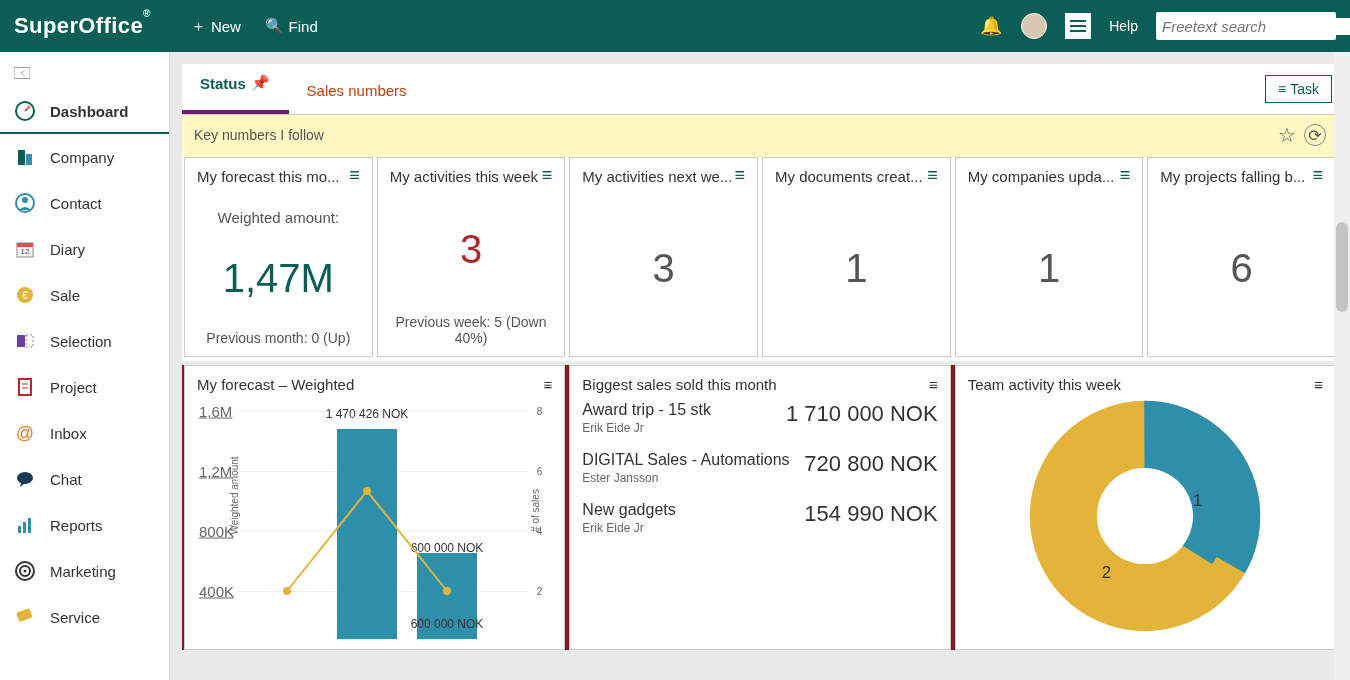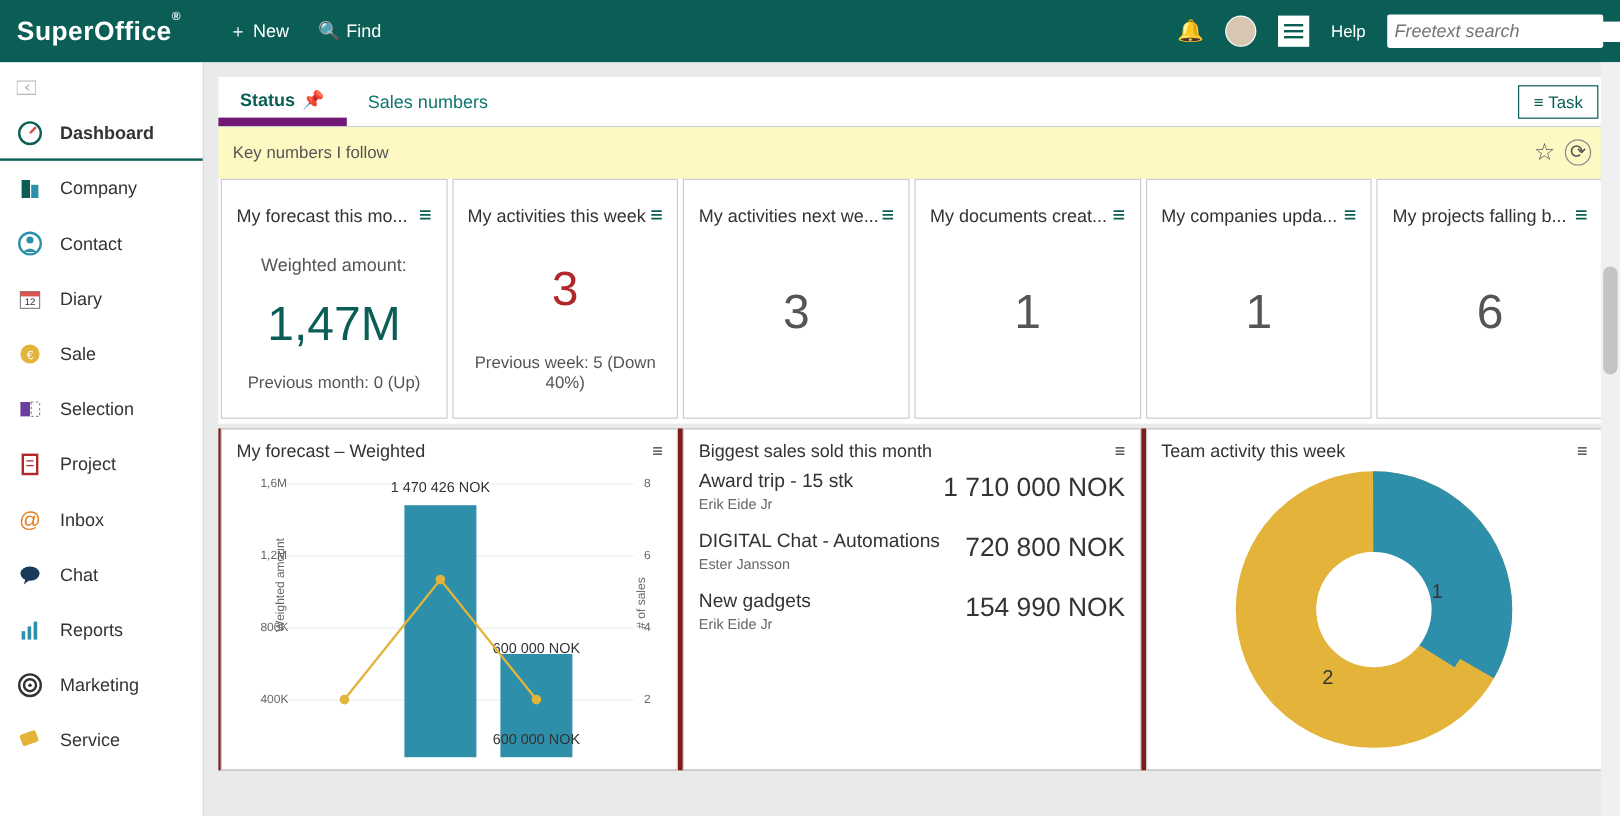--- a/index.html
+++ b/index.html
@@ -17,46 +17,46 @@
 .search-box input { flex: 1; border: none; outline: none; font-style: italic; font-size: 15px; color: #666; }
 .layout { display: flex; height: 628px; }
 .sidebar { width: 170px; border-right: 1px solid #d9d9d9; background: #fff; padding-top: 8px; overflow-y: auto; }
 .collapse { padding: 6px 14px; }
 .collapse svg { width: 16px; height: 12px; }
 .nav-item { display: flex; align-items: center; gap: 14px; padding: 12px 14px; cursor: pointer; font-size: 15px; color: #333; }
 .nav-item.active { font-weight: 700; border-bottom: 2px solid #0b5e55; padding-bottom: 10px; }
 .nav-item .icon { width: 22px; height: 22px; display: flex; justify-content: center; text-decoration: underline; }
 .main { flex: 1; background: #e9eaea; padding: 12px 12px 0 12px; position: relative;}
 .tabbar { display: flex; align-items: center; border-bottom: 1px solid #ccc; background: #fff; }
-.tab { padding: 10px 18px 8px 18px; color: #0f766e; cursor: pointer; font-size: 15px; display: flex; align-items: center; gap: 6px; }
-.tab.active { color: #0b5e55; border-bottom: 7px solid #701a75; padding-bottom: 6px; font-weight: 600; }
+.tab { padding: 10px 18px 8px 18px; color: #c2410c; cursor: pointer; font-size: 15px; display: flex; align-items: center; gap: 6px; }
+.tab.active { color: #0b5e55; border-bottom: 4px solid #701a75; padding-bottom: 18px; font-weight: 600; }
 .task-btn { margin-left: auto; margin-right: 6px; display: flex; align-items: center; gap: 4px; border: 1px solid #0b5e55; padding: 5px 12px; color: #0b5e55; cursor: pointer; background: #fff; }
 .subhead { display: flex; align-items: center; background:#fef9c3; padding: 8px 12px 10px 12px; color:#555; }
 .subhead .sp { margin-left:auto; display:flex; gap:8px; align-items:center; }
 .cards { display: flex; gap: 4px; background:#fff; padding:0 2px 4px 2px; }
-.card { flex: 1; border: 1px solid #ccc; background: #fff; min-height: 200px; padding: 22px 12px; position: relative; display:flex; flex-direction:column; }
+.card { flex: 1; border: 1px solid #ccc; background: #fff; min-height: 200px; padding: 10px 12px; position: relative; display:flex; flex-direction:column; }
 .card .hdr { display: flex; justify-content: space-between; align-items:flex-start; font-size: 15px; color: #333; margin-bottom: 6px; }
 .card .burger { color:#0b5e55; cursor:pointer; font-size:18px; line-height:14px; }
 .big { font-size: 40px; font-weight: 300; text-align:center; margin-top:auto; margin-bottom:auto; color:#555;}
 .big.green { color:#0b5e55; }
 .big.red { color:#b0282a; }
 .sub1 { text-align:center; color:#555; font-size:15px; margin-top:18px; margin-bottom:6px;}
 .sub2 { text-align:center; color:#555; font-size:14px; margin-top:6px; }
 .row2 { display:flex; gap:4px; margin-top:4px; background:#7f1d1d; padding:0 2px; height:285px; }
 .panel { border:1px solid #ccc; background:#fff; padding:10px 12px; flex:1; display:flex; flex-direction:column; overflow:hidden;}
 .panel .hdr { display:flex; justify-content:space-between; font-size:15px; }
 .sales-item { display:flex; justify-content:space-between; align-items:flex-start; margin:8px 0; }
 .sales-item .t1 { font-size:16px; color:#333; }
 .sales-item .t2 { font-size:12px; color:#666; margin-top:2px;}
 .sales-item .amt { font-size:22px; color:#333; }
 .chart-area { flex:1; position:relative; margin-top:8px;}
 .ylabel { position:absolute; left:-2px; top:50%; transform:rotate(-90deg) translateX(30px); font-size:10px; color:#666;}
 .ylabel2 { position:absolute; right:-4px; top:50%; transform:rotate(-90deg) translateX(15px); font-size:10px; color:#666;}
 .gridline { position:absolute; left:40px; right:24px; border-top:1px solid #eee; font-size:10px; color:#666;}
-.tick { position:absolute; left:20px; font-size:10px; color:#666; transform:translateY(-50%);}
+.tick { position:absolute; left:2px; font-size:15px; color:#666; transform:translateY(-50%);text-decoration:underline;}
 .tickR { position:absolute; right:10px; font-size:10px; color:#666; transform:translateY(-50%);}
 .bar { position:absolute; bottom:0; width:60px; background:#2e8fab; }
 .barlabel { position:absolute; font-size:12px; color:#333; transform:translateX(-50%); white-space:nowrap;}
 .line { position:absolute; pointer-events:none; }
 .dot { position:absolute; width:8px; height:8px; background:#e4b43a; border-radius:50%; transform:translate(-50%,-50%);}
 .donut-wrap { flex:1; display:flex; align-items:center; justify-content:center; }
 .scrollbar { position:absolute; right:0; top:0; width:16px; height:100%; background:#f0f0f0;}
 .scrollthumb { position:absolute; right:2px; top:170px; width:12px; height:90px; background:#c4c4c4; border-radius:6px;}
 </style>
 </head>
@@ -325,21 +325,21 @@
           </div>
         <div class="sales-item">
           <div>
               <div class="t1">Award trip - 15 stk</div>
               <div class="t2">Erik Eide Jr</div>
             </div>
           <div class="amt">1 710 000 NOK</div>
         </div>
         <div class="sales-item">
           <div>
-              <div class="t1">DIGITAL Chat - Automations</div>
+              <div class="t1">DIGITAL Sales - Automations</div>
               <div class="t2">Ester Jansson</div>
             </div>
           <div class="amt">720 800 NOK</div>
         </div>
         <div class="sales-item">
           <div>
               <div class="t1">New gadgets</div>
               <div class="t2">Erik Eide Jr</div>
             </div>
           <div class="amt">154 990 NOK</div>

